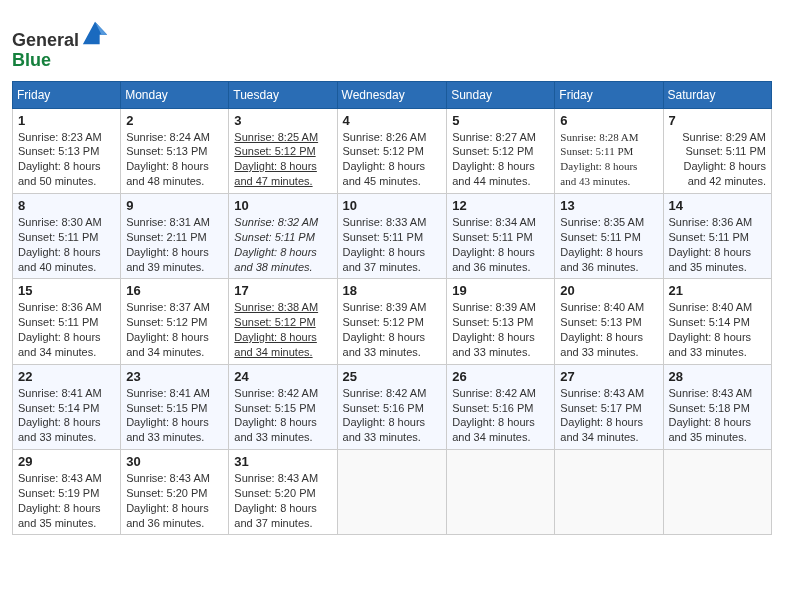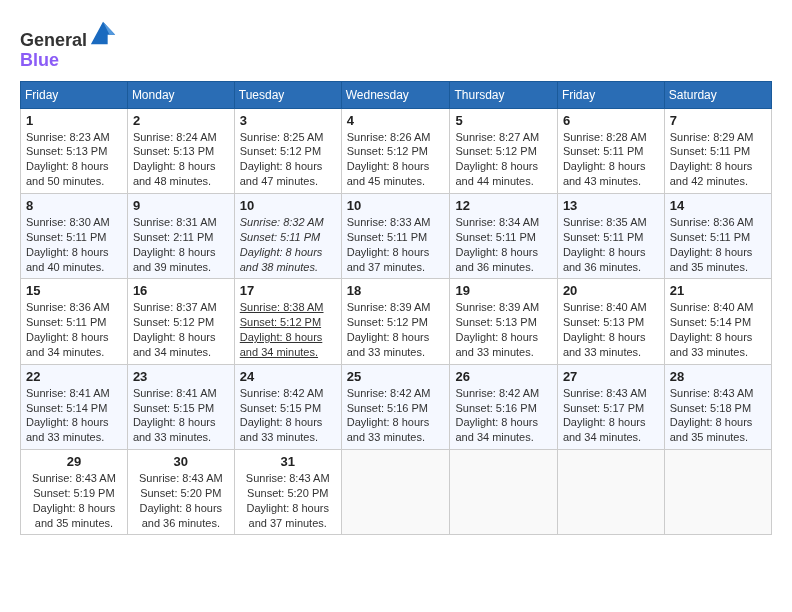--- a/index.html
+++ b/index.html
@@ -5,39 +5,39 @@
     * { box-sizing: border-box; margin: 0; padding: 0; }
     body {
       font-family: Arial, sans-serif;
       background: #fff;
       width: 792px;
       height: 612px;
       overflow: hidden;
     }
     .page {
       width: 792px;
-      padding: 18px 20px 10px 20px;
+      padding: 18px 20px 10px 12px;
     }
     .header {
       display: flex;
       justify-content: space-between;
       align-items: flex-start;
       margin-bottom: 10px;
     }
     .logo {
       display: flex;
       align-items: center;
     }
     .logo-text {
       font-size: 18px;
       font-weight: bold;
       line-height: 1.1;
     }
     .logo-text .general { color: #333; }
-    .logo-text .blue { color: #8b5cf6; }
+    .logo-text .blue { color: #15803d; }
     .logo-icon {
       width: 28px;
       height: 28px;
       margin-left: 2px;
     }
     .title-block {
       text-align: right;
     }
     .month-title {
       font-size: 32px;
@@ -84,21 +84,20 @@
     .day-info {
       color: #333;
       font-size: 11px;
       line-height: 1.35;
     }
     .empty-cell {
       background: #f9f9f9 !important;
     }
     .last-row td {
       border-bottom: 1px solid #ccc;
-      text-align: center;
     }
   </style>
 </head>
 <body>
 
 <div class="page">
   <div class="header">
     <div class="logo">
       <div>
         <div class="logo-text">
@@ -116,21 +115,21 @@
     </div>
   </div>
 
   <table class="calendar">
     <thead>
       <tr>
       <th>Friday</th>
           <th>Monday</th>
           <th>Tuesday</th>
           <th>Wednesday</th>
-          <th>Thursday</th>
+          <th>Sunday</th>
           <th>Friday</th>
           <th>Saturday</th>
         </tr>
     </thead>
     <tbody id="calendar-body">
     <tr>
           <td>
             <span class="day-num">1</span>
             <div class="day-info" style="white-space: pre-line;">Sunrise: 8:23 AM
 Sunset: 5:13 PM
@@ -139,49 +138,49 @@
           </td>
           <td>
             <span class="day-num">2</span>
             <div class="day-info" style="white-space: pre-line;">Sunrise: 8:24 AM
 Sunset: 5:13 PM
 Daylight: 8 hours
 and 48 minutes.</div>
           </td>
           <td>
             <span class="day-num">3</span>
-            <div class="day-info" style="white-space: pre-line;">Sunrise: 8:25 AM
+            <div class="day-info" style="white-space: pre-line; text-decoration: underline;">Sunrise: 8:25 AM
 Sunset: 5:12 PM
 Daylight: 8 hours
 and 47 minutes.</div>
           </td>
           <td>
             <span class="day-num">4</span>
             <div class="day-info" style="white-space: pre-line;">Sunrise: 8:26 AM
 Sunset: 5:12 PM
 Daylight: 8 hours
 and 45 minutes.</div>
           </td>
           <td>
             <span class="day-num">5</span>
             <div class="day-info" style="white-space: pre-line;">Sunrise: 8:27 AM
 Sunset: 5:12 PM
 Daylight: 8 hours
 and 44 minutes.</div>
           </td>
           <td>
             <span class="day-num">6</span>
-            <div class="day-info" style="white-space: pre-line;">Sunrise: 8:28 AM
+            <div class="day-info" style="white-space: pre-line; font-family: Liberation Serif, serif;">Sunrise: 8:28 AM
 Sunset: 5:11 PM
 Daylight: 8 hours
 and 43 minutes.</div>
           </td>
           <td>
             <span class="day-num">7</span>
-            <div class="day-info" style="white-space: pre-line;">Sunrise: 8:29 AM
+            <div class="day-info" style="white-space: pre-line; text-align: right;">Sunrise: 8:29 AM
 Sunset: 5:11 PM
 Daylight: 8 hours
 and 42 minutes.</div>
           </td>
         </tr>
         <tr>
           <td>
             <span class="day-num">8</span>
             <div class="day-info" style="white-space: pre-line;">Sunrise: 8:30 AM
 Sunset: 5:11 PM

